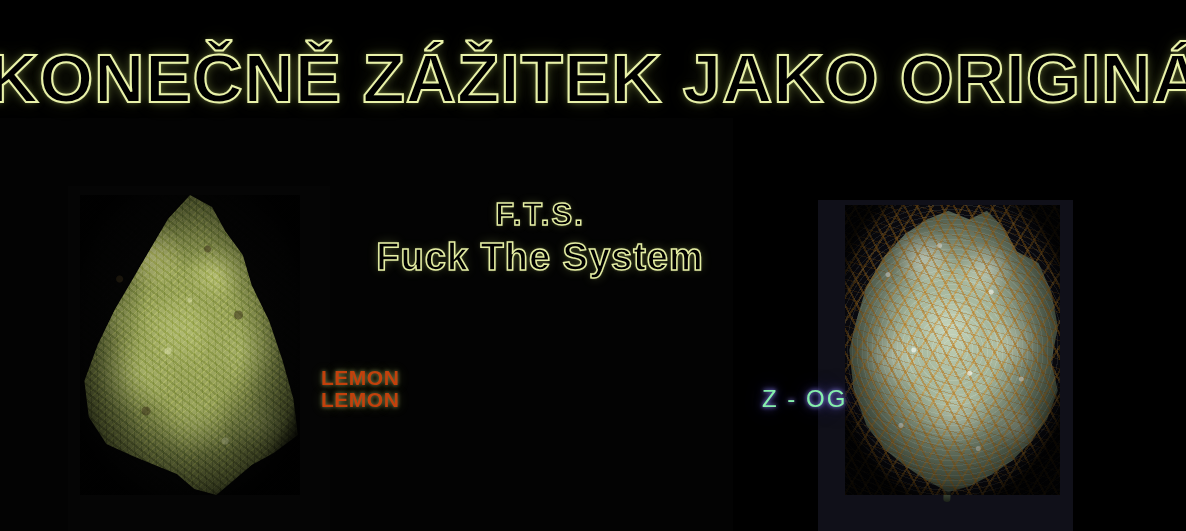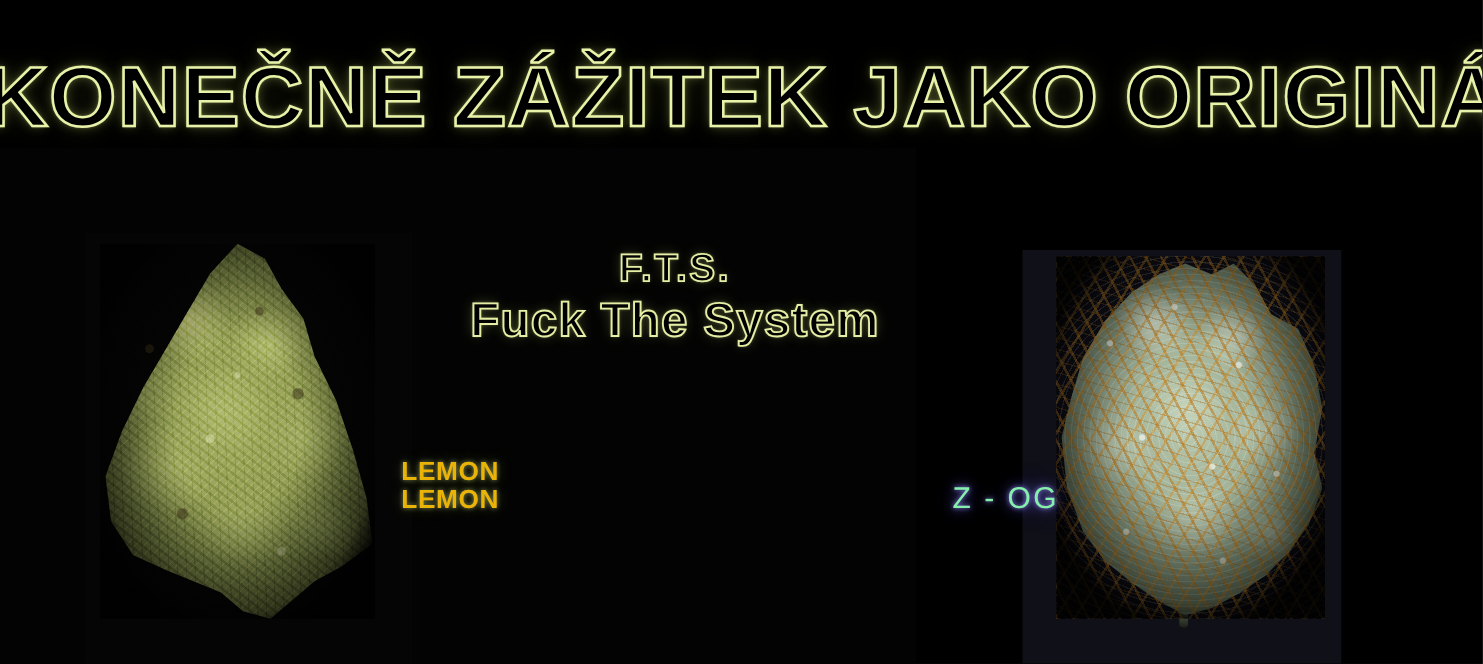--- a/index.html
+++ b/index.html
@@ -98,21 +98,21 @@
 
   
   #label-lemon-storm {
     position: absolute;
     left: 321px; top: 367px;
     font-family: "Liberation Sans", sans-serif;
     font-weight: bold;
     font-size: 21px;
     line-height: 22px;
     letter-spacing: 0.5px;
-    color: #eab308;
+    color: #c2410c;
     text-shadow:
       0 0 4px rgba(220,235,140,0.55),
       0 0 12px rgba(180,200,90,0.3);
   }
   #label-lemon-storm .line { display: block; }
 
   #label-zog {
     position: absolute;
     left: 762px; top: 385px;
     font-family: "Liberation Sans", sans-serif;

